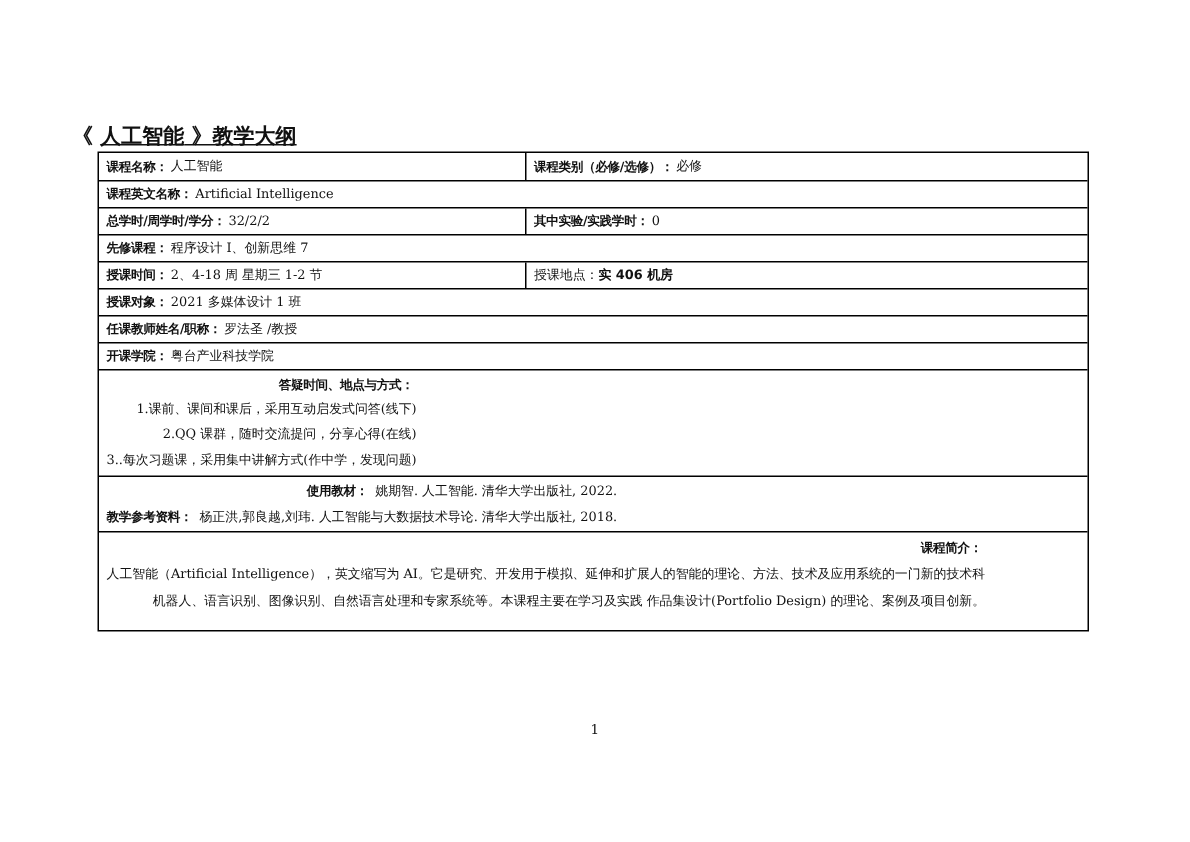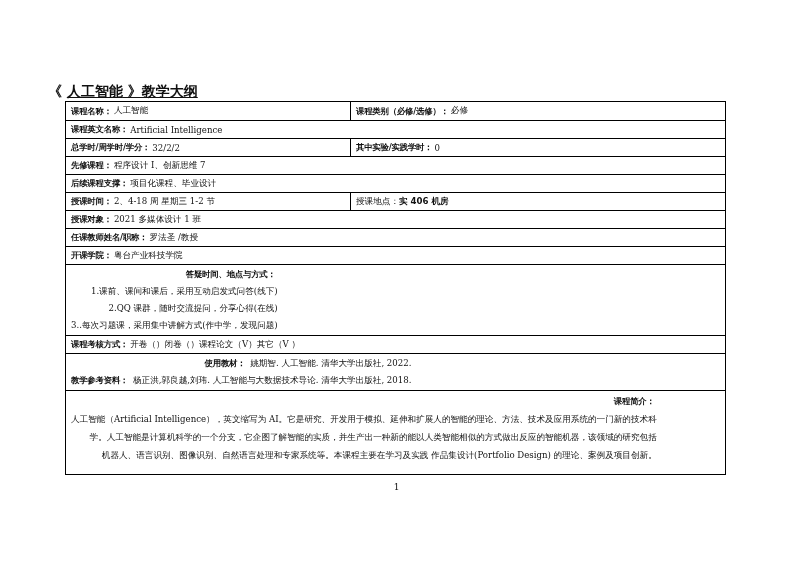--- a/index.html
+++ b/index.html
@@ -133,26 +133,20 @@
     </div>
   </div>
 
   <div class="row h18">
     <div class="cell full">
       <span class="lbl">先修课程：</span>
       <span class="val"> 程序设计 I、创新思维 7</span>
     </div>
   </div>
 
-  <div class="row h18">
-    <div class="cell full">
-      <span class="lbl">后续课程支撑：</span>
-      <span class="val">  项目化课程、毕业设计</span>
-    </div>
-  </div>
 
   <div class="row h18">
     <div class="cell left">
       <span class="lbl">授课时间：</span>
       <span class="val">2、4-18 周  星期三  1-2 节</span>
     </div>
     <div class="cell right">
       <span class="val">授课地点：</span>
       <span class="val bold">实 406 机房</span>
     </div>
@@ -183,46 +177,39 @@
     <div class="block">
       <div class="line">
         <span class="lbl">答疑时间、地点与方式：</span>
       </div>
       <div class="line val">1.课前、课间和课后，采用互动启发式问答(线下)</div>
       <div class="line val">2.QQ 课群，随时交流提问，分享心得(在线)</div>
       <div class="line val">3..每次习题课，采用集中讲解方式(作中学，发现问题)</div>
     </div>
   </div>
 
-  <div class="row h18">
-    <div class="cell full">
-      <span class="lbl">课程考核方式：</span>
-      <span class="val">开卷（）闭卷（）课程论文（V）其它（V ）</span>
-    </div>
-  </div>
 
   <div class="row">
     <div class="block">
       <div class="line">
         <span class="lbl">使用教材：</span>
         <span class="val">姚期智. 人工智能. 清华大学出版社, 2022.</span>
       </div>
       <div class="line">
         <span class="lbl">教学参考资料：</span>
         <span class="val">杨正洪,郭良越,刘玮.  人工智能与大数据技术导论. 清华大学出版社, 2018.</span>
       </div>
     </div>
   </div>
 
   <div class="row">
     <div class="block intro">
       <div class="line">
         <span class="lbl">课程简介：</span>
       </div>
       <div class="line">人工智能（Artificial Intelligence），英文缩写为 AI。它是研究、开发用于模拟、延伸和扩展人的智能的理论、方法、技术及应用系统的一门新的技术科</div>
-      <div class="line">学。人工智能是计算机科学的一个分支，它企图了解智能的实质，并生产出一种新的能以人类智能相似的方式做出反应的智能机器，该领域的研究包括</div>
       <div class="line">机器人、语言识别、图像识别、自然语言处理和专家系统等。本课程主要在学习及实践 作品集设计(Portfolio Design) 的理论、案例及项目创新。</div>
     </div>
   </div>
 
 </div>
 
 <div class="page-number">1</div>
 
 </body></html>

